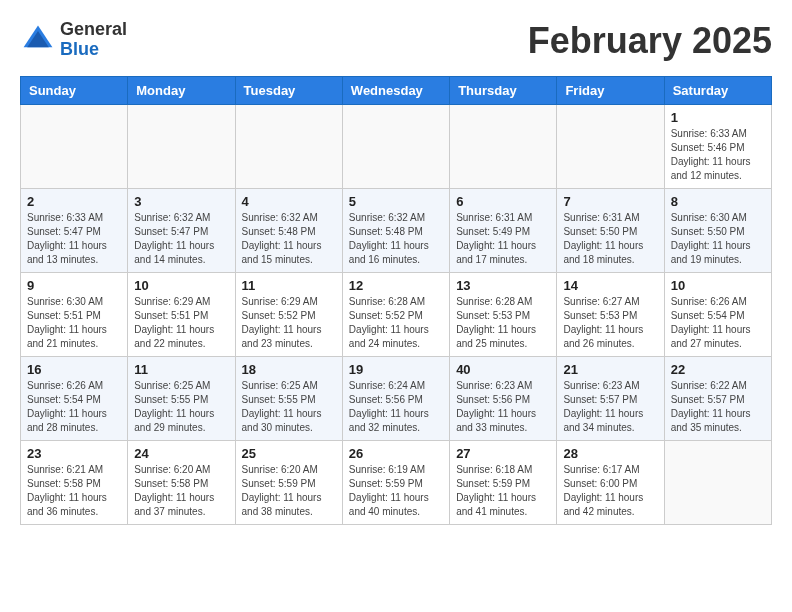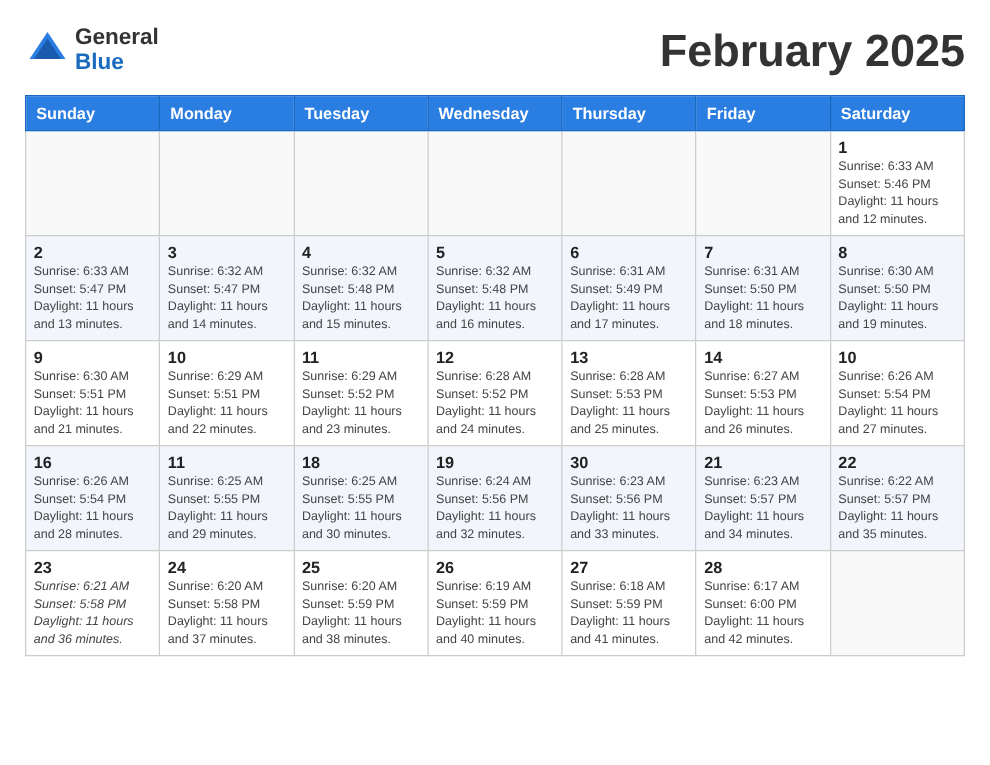--- a/index.html
+++ b/index.html
@@ -242,42 +242,42 @@
 Sunset: 5:55 PM
 Daylight: 11 hours and 30 minutes.</div>
         </td>
         <td>
           <div class="day-num">19</div>
           <div class="day-info" style="white-space: pre-line;">Sunrise: 6:24 AM
 Sunset: 5:56 PM
 Daylight: 11 hours and 32 minutes.</div>
         </td>
         <td>
-          <div class="day-num">30</div>
+          <div class="day-num">40</div>
           <div class="day-info" style="white-space: pre-line;">Sunrise: 6:23 AM
 Sunset: 5:56 PM
 Daylight: 11 hours and 33 minutes.</div>
         </td>
         <td>
           <div class="day-num">21</div>
           <div class="day-info" style="white-space: pre-line;">Sunrise: 6:23 AM
 Sunset: 5:57 PM
 Daylight: 11 hours and 34 minutes.</div>
         </td>
         <td>
           <div class="day-num">22</div>
           <div class="day-info" style="white-space: pre-line;">Sunrise: 6:22 AM
 Sunset: 5:57 PM
 Daylight: 11 hours and 35 minutes.</div>
         </td>
       </tr>
       <tr>
         <td>
           <div class="day-num">23</div>
-          <div class="day-info" style="white-space: pre-line; font-style: italic;">Sunrise: 6:21 AM
+          <div class="day-info" style="white-space: pre-line;">Sunrise: 6:21 AM
 Sunset: 5:58 PM
 Daylight: 11 hours and 36 minutes.</div>
         </td>
         <td>
           <div class="day-num">24</div>
           <div class="day-info" style="white-space: pre-line;">Sunrise: 6:20 AM
 Sunset: 5:58 PM
 Daylight: 11 hours and 37 minutes.</div>
         </td>
         <td>

